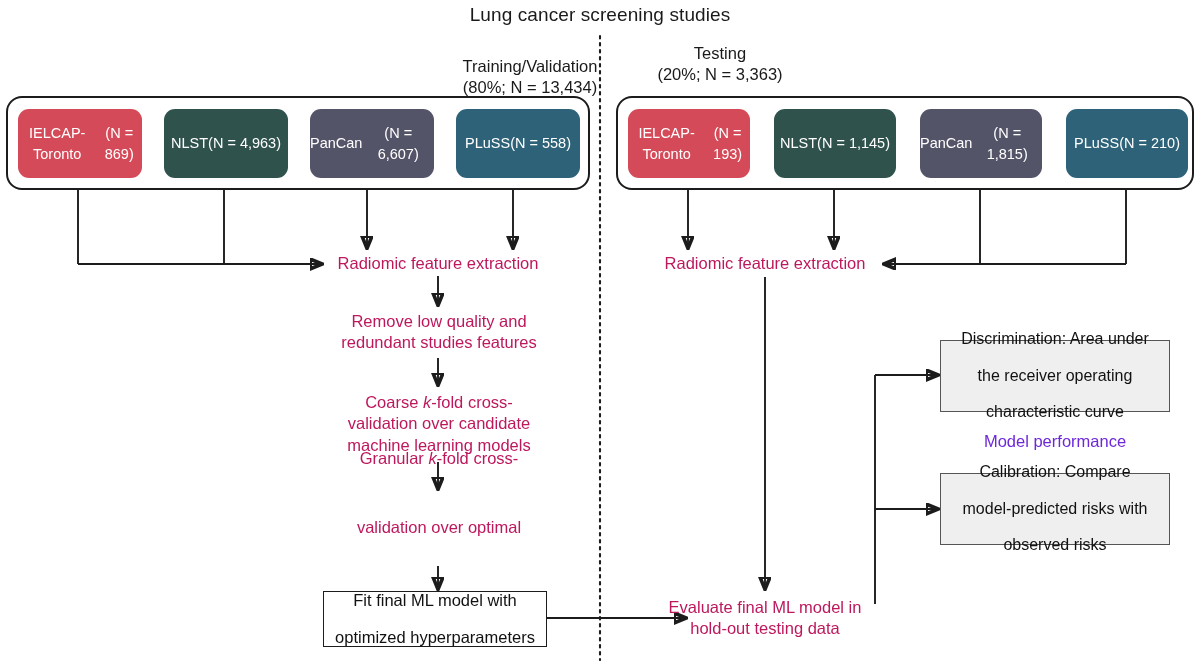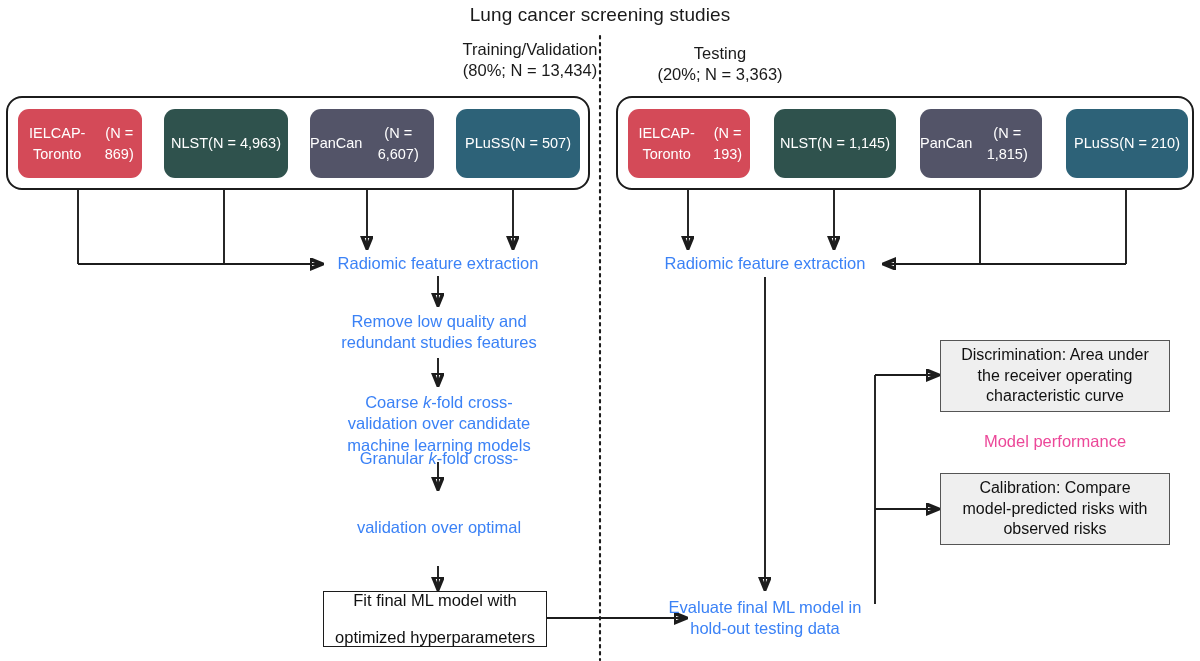--- a/index.html
+++ b/index.html
@@ -62,41 +62,42 @@
     text-align: center;
     color: #ffffff;
     font-size: 14.5px;
     line-height: 1.42;
   }
   .chip .chip-n { display: block; }
 
   
   .step {
     font-size: 16.5px;
-    color: #3b82f6;
+    color: #be185d;
   }
   .step .ln { display: block; white-space: nowrap; }
   .step em { font-style: italic; }
 
   
   .boxed {
     border: 1.6px solid #1c1c1c;
     background: #ffffff;
     font-size: 16.5px;
     color: #111111;
   }
   .boxed-gray {
     border: 1.6px solid #555555;
     background: #efefef;
     font-size: 16px;
     color: #111111;
+    gap: 16px;
   }
   .muted {
     font-size: 16.5px;
-    color: #ec4899;
+    color: #6d28d9;
   }
 
   
   #links {
     position: absolute;
     left: 0; top: 0;
     width: 1200px;
     height: 661px;
     pointer-events: none;
   }
@@ -157,21 +158,21 @@
 
     <path d="M875,604 L875,375"></path>
     <path d="M875,375 L938,375" marker-end="url(#arrowhead)"></path>
     <path d="M875,509 L938,509" marker-end="url(#arrowhead)"></path>
   </svg>
 
   <div class="node fig-title" style="left:390px; top:2px; width:420px; height:26px;justify-content:center;">
     <span>Lung cancer screening studies</span>
   </div>
 
-  <div class="node split-title" style="left:410px; top:36px; width:240px; height:48px;">
+  <div class="node split-title" style="left:410px; top:53px; width:240px; height:48px;">
     <span>Training/Validation</span>
     <span class="line2">(80%; N = 13,434)</span>
   </div>
 
   <div class="node split-title" style="left:600px; top:40px; width:240px; height:48px;">
     <span>Testing</span>
     <span class="line2">(20%; N = 3,363)</span>
   </div>
 
   <div class="cohort-frame" style="left:6px; top:96px; width:584px; height:94px;"></div>
@@ -183,21 +184,21 @@
   <div class="chip" style="left:164px; top:109px; width:124px; height:69px; background:#2f524d;">
     <span>NLST</span>
     <span class="chip-n">(N = 4,963)</span>
   </div>
   <div class="chip" style="left:310px; top:109px; width:124px; height:69px; background:#535468;">
     <span>PanCan</span>
     <span class="chip-n">(N = 6,607)</span>
   </div>
   <div class="chip" style="left:456px; top:109px; width:124px; height:69px; background:#2d6278;">
     <span>PLuSS</span>
-    <span class="chip-n">(N = 507)</span>
+    <span class="chip-n">(N = 558)</span>
   </div>
 
   <div class="cohort-frame" style="left:616px; top:96px; width:578px; height:94px;"></div>
 
   <div class="chip" style="left:628px; top:109px; width:122px; height:69px; background:#d44a58;">
     <span>IELCAP-Toronto</span>
     <span class="chip-n">(N = 193)</span>
   </div>
   <div class="chip" style="left:774px; top:109px; width:122px; height:69px; background:#2f524d;">
     <span>NLST</span>

